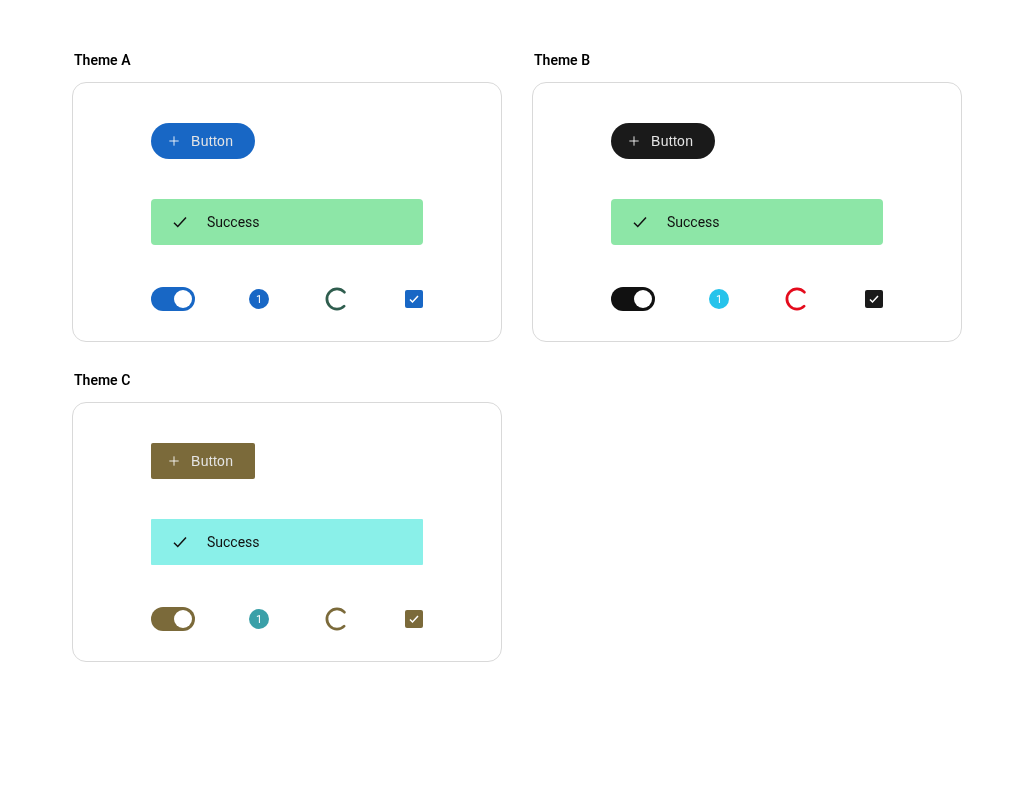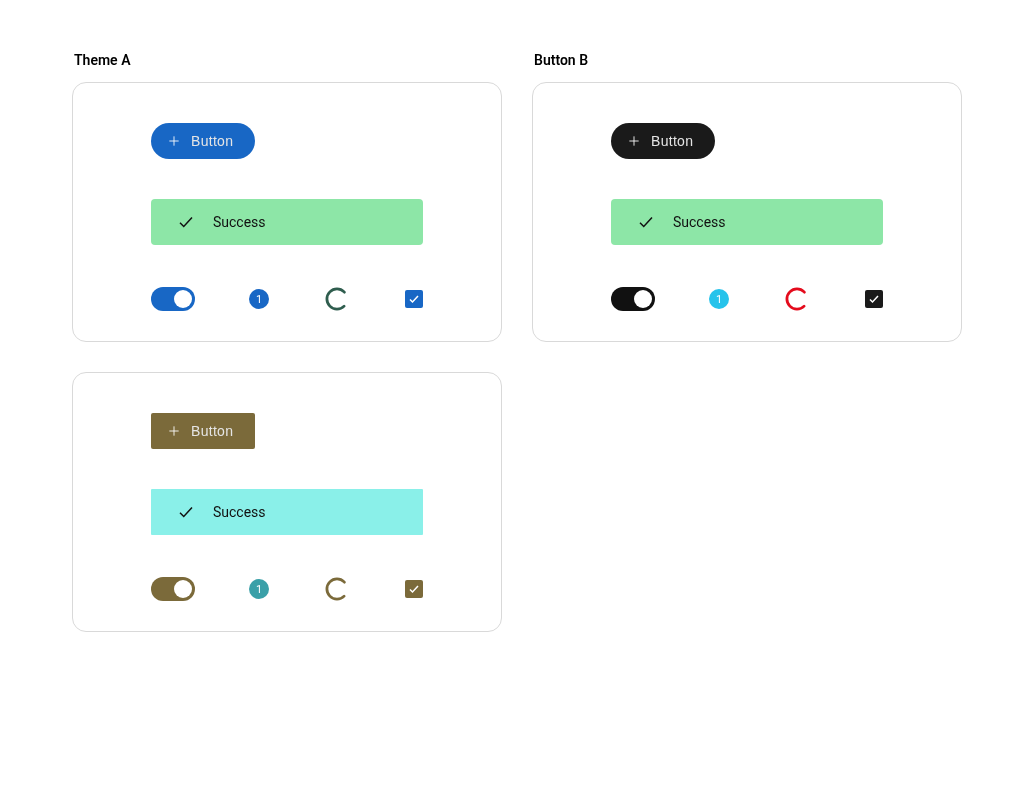--- a/index.html
+++ b/index.html
@@ -60,21 +60,21 @@
     width: 14px;
     height: 14px;
   }
   .ui-button .plus-icon svg { width: 14px; height: 14px; }
 
   
   .ui-alert {
     display: flex;
     align-items: center;
     gap: 18px;
-    padding: 14px 26px;
+    padding: 14px 20px;
     border-radius: 4px;
     margin-top: 40px;
     font-size: 14px;
     color: #111;
   }
   .ui-alert .check-icon {
     display: inline-flex;
     width: 18px;
     height: 18px;
   }
@@ -190,21 +190,21 @@
           <svg viewBox="0 0 24 24" fill="none" stroke="#fff" stroke-width="3">
             <polyline points="4 13 9 18 20 6"></polyline>
           </svg>
         </span>
       </div>
 
     </div>
   </section>
 
   <section class="theme-block theme-b">
-    <h3 class="theme-title">Button B</h3>
+    <h3 class="theme-title">Theme B</h3>
     <div class="card">
 
       <button class="ui-button" style="background:#1a1a1a">
         <span class="plus-icon">
           <svg viewBox="0 0 24 24" fill="none" stroke="#fff" stroke-width="1.5">
             <line x1="12" y1="4" x2="12" y2="20"></line>
               <line x1="4" y1="12" x2="20" y2="12"></line>
           </svg>
         </span>
         <span>Button</span>
@@ -235,20 +235,21 @@
           <svg viewBox="0 0 24 24" fill="none" stroke="#fff" stroke-width="3">
             <polyline points="4 13 9 18 20 6"></polyline>
           </svg>
         </span>
       </div>
 
     </div>
   </section>
 
   <section class="theme-block theme-c">
+    <h3 class="theme-title">Theme C</h3>
     <div class="card">
 
       <button class="ui-button" style="background:#7b6a3a">
         <span class="plus-icon">
           <svg viewBox="0 0 24 24" fill="none" stroke="#fff" stroke-width="1.5">
             <line x1="12" y1="4" x2="12" y2="20"></line>
               <line x1="4" y1="12" x2="20" y2="12"></line>
           </svg>
         </span>
         <span>Button</span>

